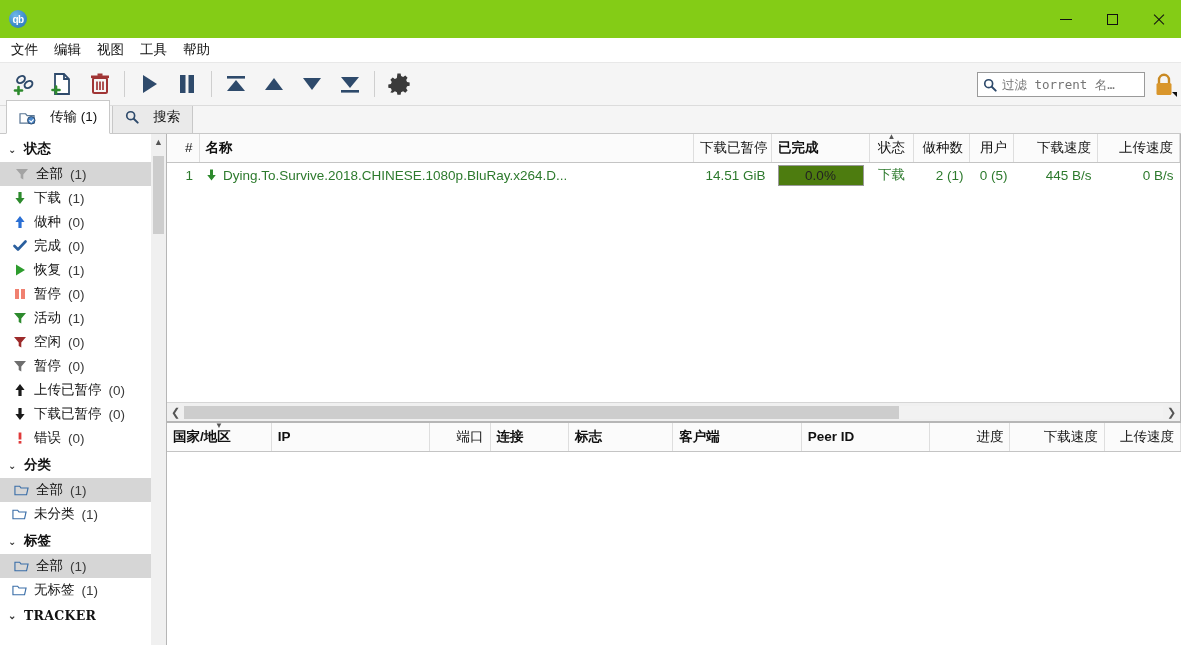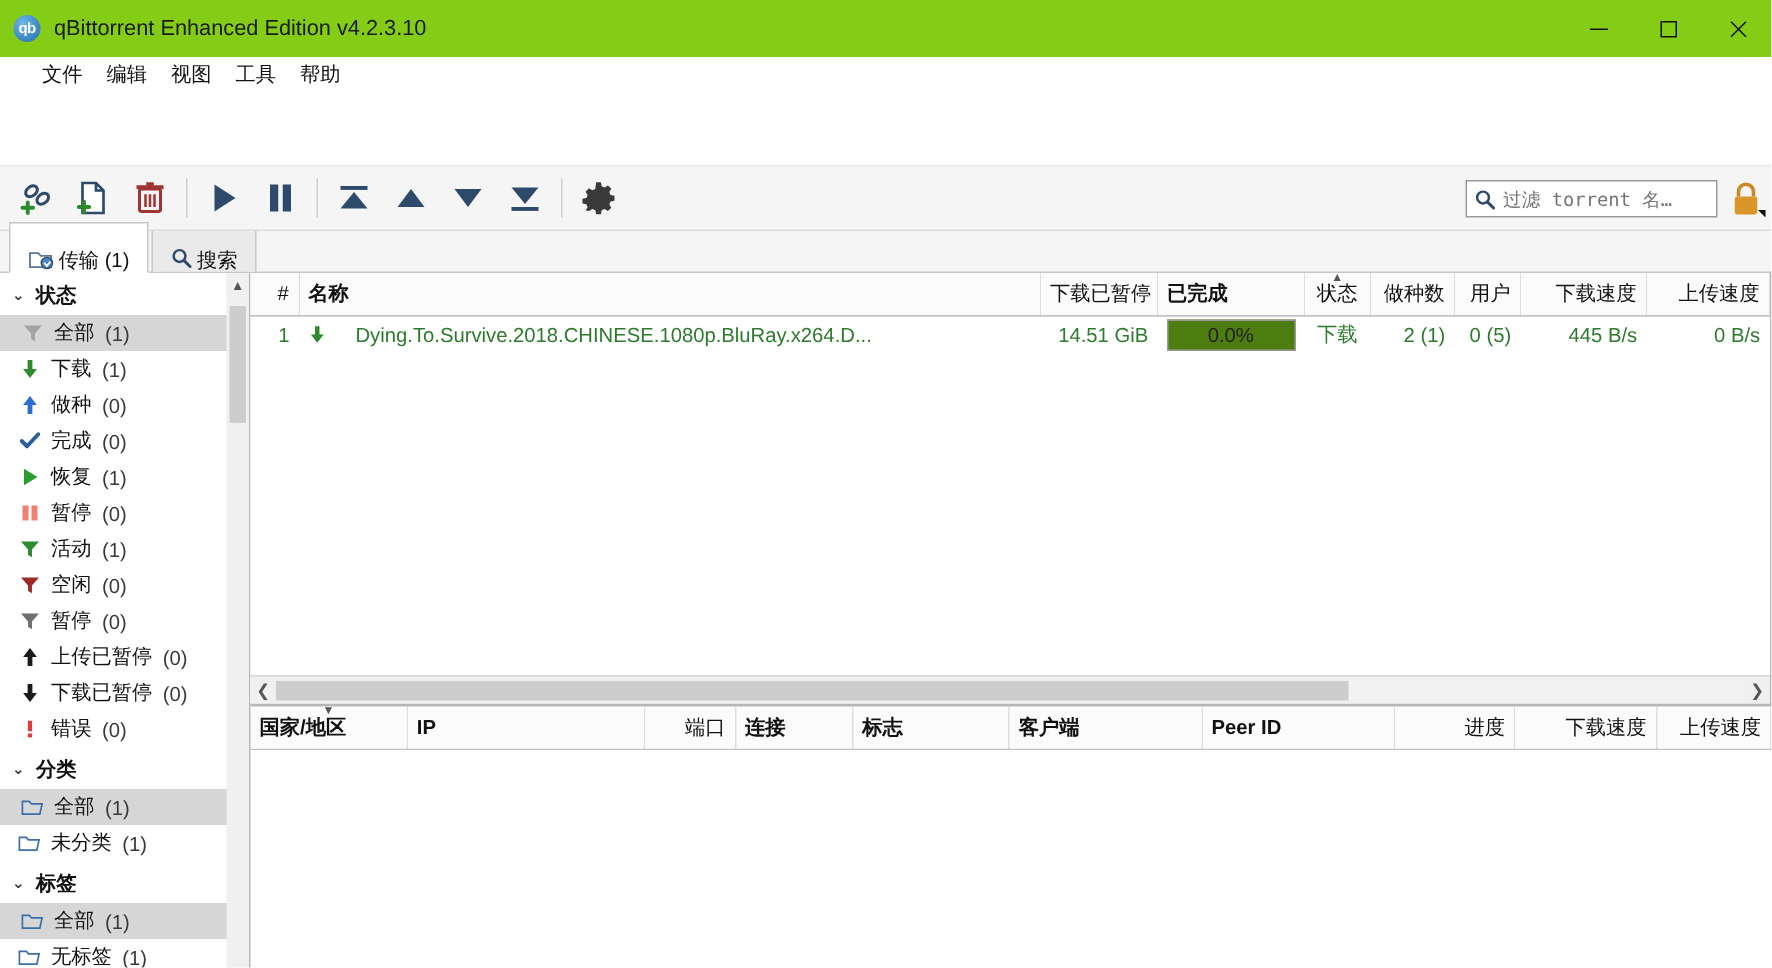--- a/index.html
+++ b/index.html
@@ -34,48 +34,48 @@
   .wb-min { width: 12px; height: 1px; background: #111; }
   .wb-max { width: 11px; height: 11px; border: 1px solid #111; }
   .wb-close { position: relative; width: 13px; height: 13px; }
   .wb-close:before, .wb-close:after {
     content: ""; position: absolute; left: 0; top: 6px; width: 14px; height: 1px; background: #111;
   }
   .wb-close:before { transform: rotate(45deg); }
   .wb-close:after { transform: rotate(-45deg); }
 
   
-  .menubar { height: 24px; display: flex; align-items: center; padding-left: 20px; background: #fff; }
+  .menubar { height: 24px; display: flex; align-items: center; padding-left: 3px; background: #fff; }
   .menuitem { font-size: 13.5px; color: #111; padding: 2px 8px; }
 
   
   .toolbar {
     height: 44px; display: flex; align-items: center;
     background: #f5f5f5; border-top: 1px solid #e8e8e8; border-bottom: 1px solid #dcdcdc;
-    padding-left: 5px; position: relative; margin-top: 48px;
+    padding-left: 5px; position: relative;
   }
   .tbtn { width: 38px; height: 40px; display: flex; align-items: center; justify-content: center; }
   .tsep { width: 1px; height: 26px; background: #cfcfcf; margin: 0 5px; }
 
   .searchwrap { position: absolute; right: 36px; top: 9px; }
   .searchbox {
     width: 168px; height: 25px; border: 1px solid #9a9a9a; background: #fff;
     display: flex; align-items: center; padding: 0 5px;
   }
   .searchbox input {
     border: none; outline: none; width: 100%; font-size: 12.5px;
     font-family: "DejaVu Sans Mono", monospace; color: #4a4a4a; background: transparent;
   }
   .lockwrap { position: absolute; right: 2px; top: 7px; width: 30px; height: 30px; }
 
   
   .tabstrip { height: 28px; display: flex; align-items: flex-end; background: #f5f5f5;
               border-bottom: 1px solid #c8c8c8; padding-left: 6px; }
   .tab {
-    height: 27px; display: flex; gap: 3px; padding: 16px 12px;
+    height: 27px; display: flex; align-items: center; gap: 14px; padding: 16px 12px;
     font-size: 13.5px; color: #111; border: 1px solid #c8c8c8; border-bottom: none;
     background: #eaeaea; margin-right: 2px;
   }
   .tab.active { background: #ffffff; position: relative; top: 1px; height: 28px; border-bottom: 1px solid #fff; }
 
   
   .content { display: flex; height: 518px; }
 
   
   .sidebar {
@@ -129,34 +129,33 @@
   table.grid th.c { text-align: center; }
   .sortchev { position: absolute; left: 50%; top: -1px; transform: translateX(-50%);
               font-size: 8px; color: #555; line-height: 8px; }
   table.grid td {
     font-size: 13.5px; padding: 2px 6px; height: 26px; white-space: nowrap; overflow: hidden;
     color: #2d7a2d; vertical-align: middle;
   }
   td.r { text-align: right; }
   td.c { text-align: center; }
   td.name { color: #2d7a2d; }
-  .namecell { display: flex; align-items: center; gap: 19px; }
+  .namecell { display: flex; align-items: center; gap: 5px; }
   .progbar {
     border: 1px solid #9a9a9a; background: #4d7c0f; height: 21px; width: 100%;
     display: flex; align-items: center; justify-content: center;
     font-size: 13.5px; color: #222;
   }
   .peer-body { height: 100%; background: #fff; }
 </style>
 </head>
 <body>
 
 <div class="titlebar">
   <div class="app-logo">qb</div>
-  <div class="title-text">qBittorrent Enhanced Edition v4.2.3.10</div>
   <div class="winbtns">
     <div class="winbtn">
         <span class="wb-min"></span>
       </div>
     <div class="winbtn">
         <span class="wb-max"></span>
       </div>
     <div class="winbtn close">
         <span class="wb-close"></span>
       </div>

